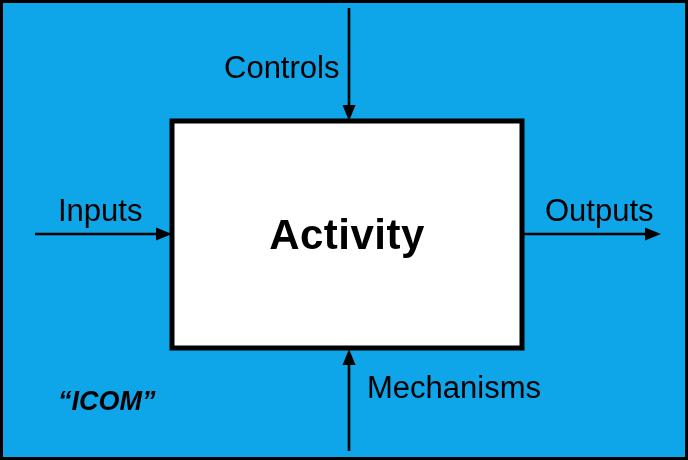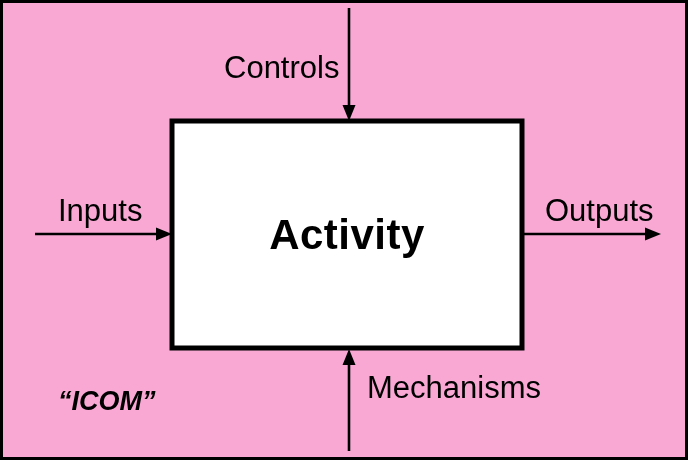--- a/index.html
+++ b/index.html
@@ -11,21 +11,21 @@
   body {
     width: 688px;
     height: 460px;
     font-family: "Liberation Sans", sans-serif;
     overflow: hidden;
   }
   #diagram-root {
     position: relative;
     width: 688px;
     height: 460px;
-    background: #f9a8d4;
+    background: #0ea5e9;
     box-sizing: border-box;
   }
   
   .outer-frame {
     position: absolute;
     left: 0;
     top: 0;
     width: 688px;
     height: 460px;
     box-sizing: border-box;

